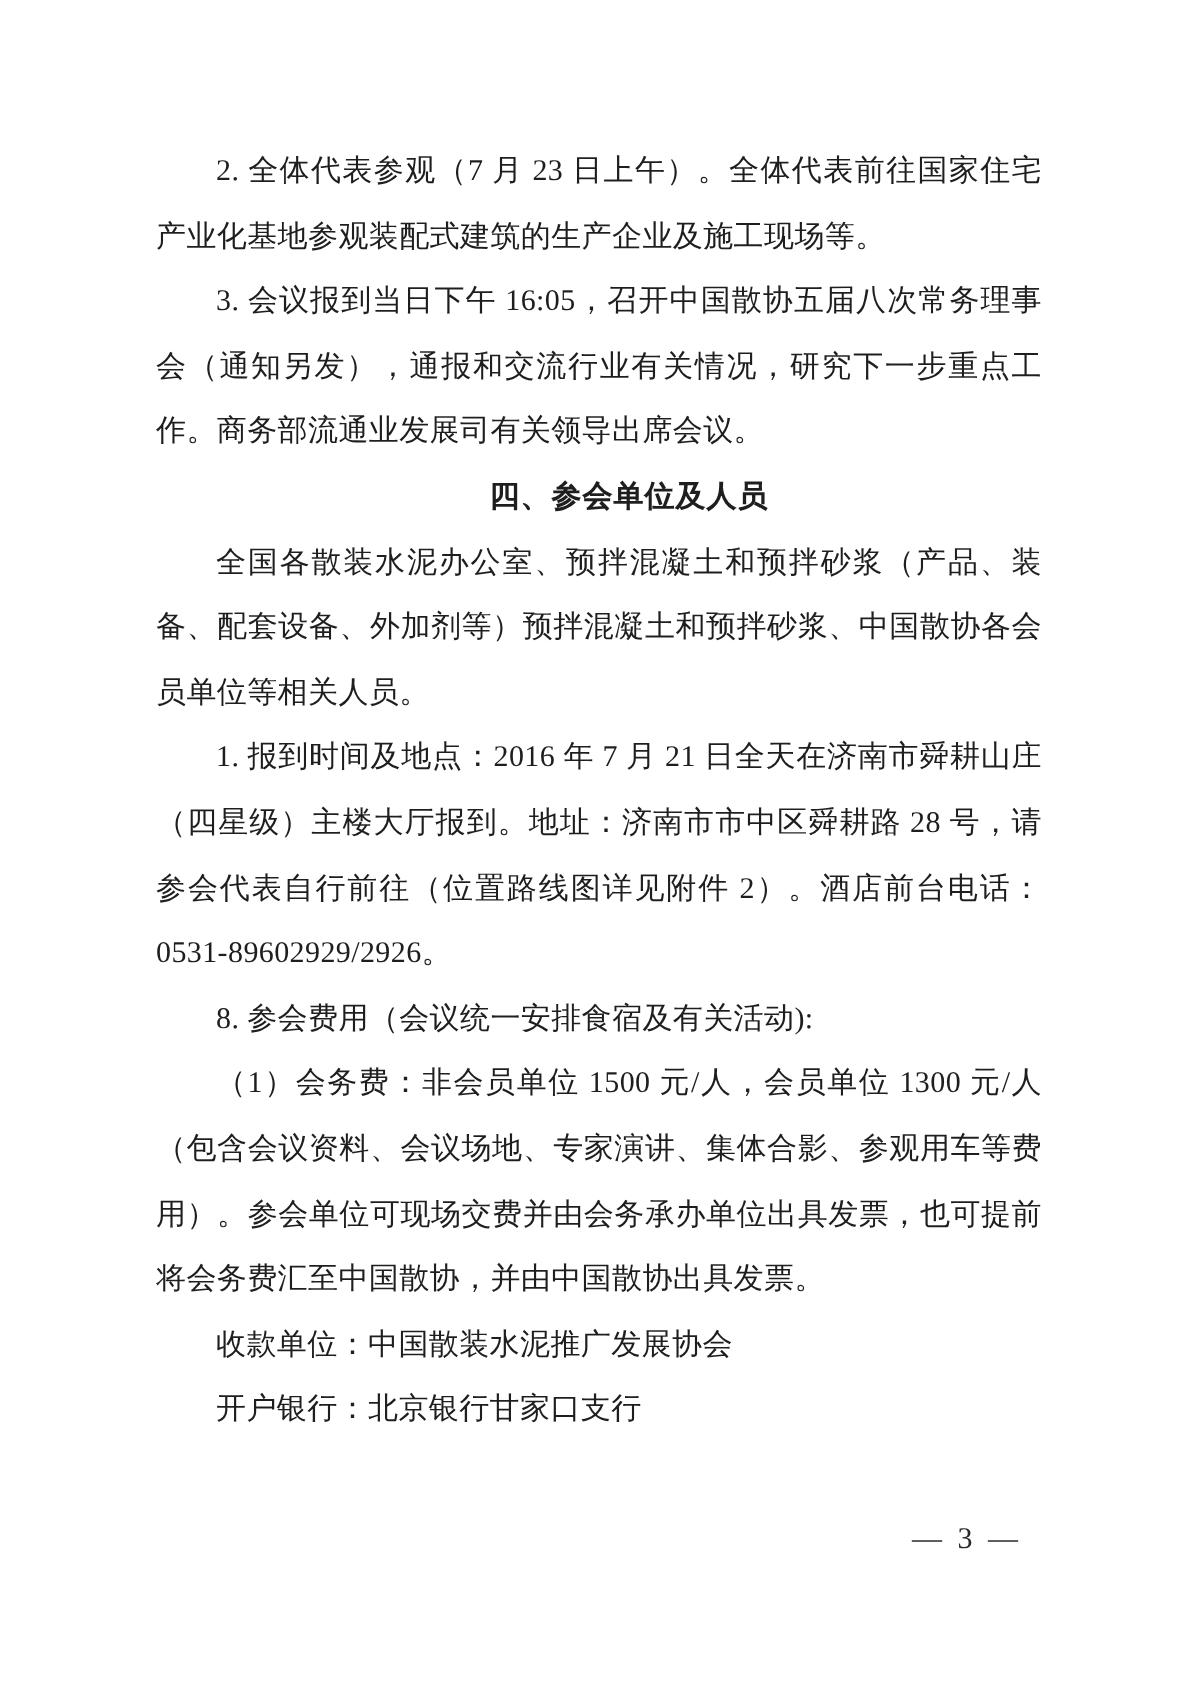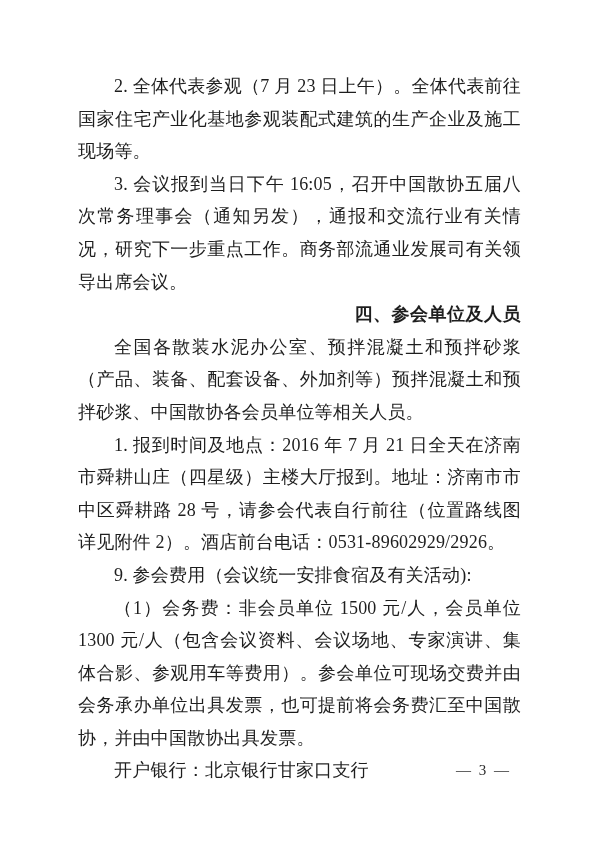--- a/index.html
+++ b/index.html
@@ -21,33 +21,33 @@
     font-family: "Liberation Serif", "DejaVu Serif", serif;
   }
   .content {
     position: absolute;
     left: 78px;
     top: 70px;
     width: 443px;
   }
   .content p {
     margin: 0;
-    font-size: 18px;
+    font-size: 15px;
     line-height: 32.6px;
     text-align: justify;
     text-justify: inter-ideograph;
     text-indent: 2em;
     letter-spacing: 0.2px;
     font-family: "Liberation Serif", "DejaVu Serif", serif;
     color: #1e1e1e;
   }
   .content p.heading {
     font-family: Liberation Serif, serif;
     font-weight: 700;
-    text-align: right;
+    text-align: center;
     letter-spacing: 0.5px;
   }
   .footer {
     position: absolute;
     top: 762px;
     right: 89px;
     font-size: 15px;
     letter-spacing: 2px;
     color: #2a2a2a;
     font-family: "Liberation Serif", "DejaVu Serif", serif;
@@ -56,18 +56,19 @@
 </head>
 <body>
 
 <div class="page">
   <div class="content">
     <p class="body">2. 全体代表参观（7 月 23 日上午）。全体代表前往国家住宅产业化基地参观装配式建筑的生产企业及施工现场等。</p>
     <p class="body">3. 会议报到当日下午 16:05，召开中国散协五届八次常务理事会（通知另发），通报和交流行业有关情况，研究下一步重点工作。商务部流通业发展司有关领导出席会议。</p>
     <p class="heading">四、参会单位及人员</p>
     <p class="body">全国各散装水泥办公室、预拌混凝土和预拌砂浆（产品、装备、配套设备、外加剂等）预拌混凝土和预拌砂浆、中国散协各会员单位等相关人员。</p>
     <p class="body">1. 报到时间及地点：2016 年 7 月 21 日全天在济南市舜耕山庄（四星级）主楼大厅报到。地址：济南市市中区舜耕路 28 号，请参会代表自行前往（位置路线图详见附件 2）。酒店前台电话：0531-89602929/2926。</p>
-    <p class="body">9. 参会费用（会议统一安排食宿及有关活动):</p>
+    <p class="body">8. 参会费用（会议统一安排食宿及有关活动):</p>
     <p class="body">（1）会务费：非会员单位 1500 元/人，会员单位 1300 元/人（包含会议资料、会议场地、专家演讲、集体合影、参观用车等费用）。参会单位可现场交费并由会务承办单位出具发票，也可提前将会务费汇至中国散协，并由中国散协出具发票。</p>
+    <p class="body">收款单位：中国散装水泥推广发展协会</p>
     <p class="body">开户银行：北京银行甘家口支行</p>
   </div>
   <div class="footer">— 3 —</div>
 </div>
 
 </body></html>

